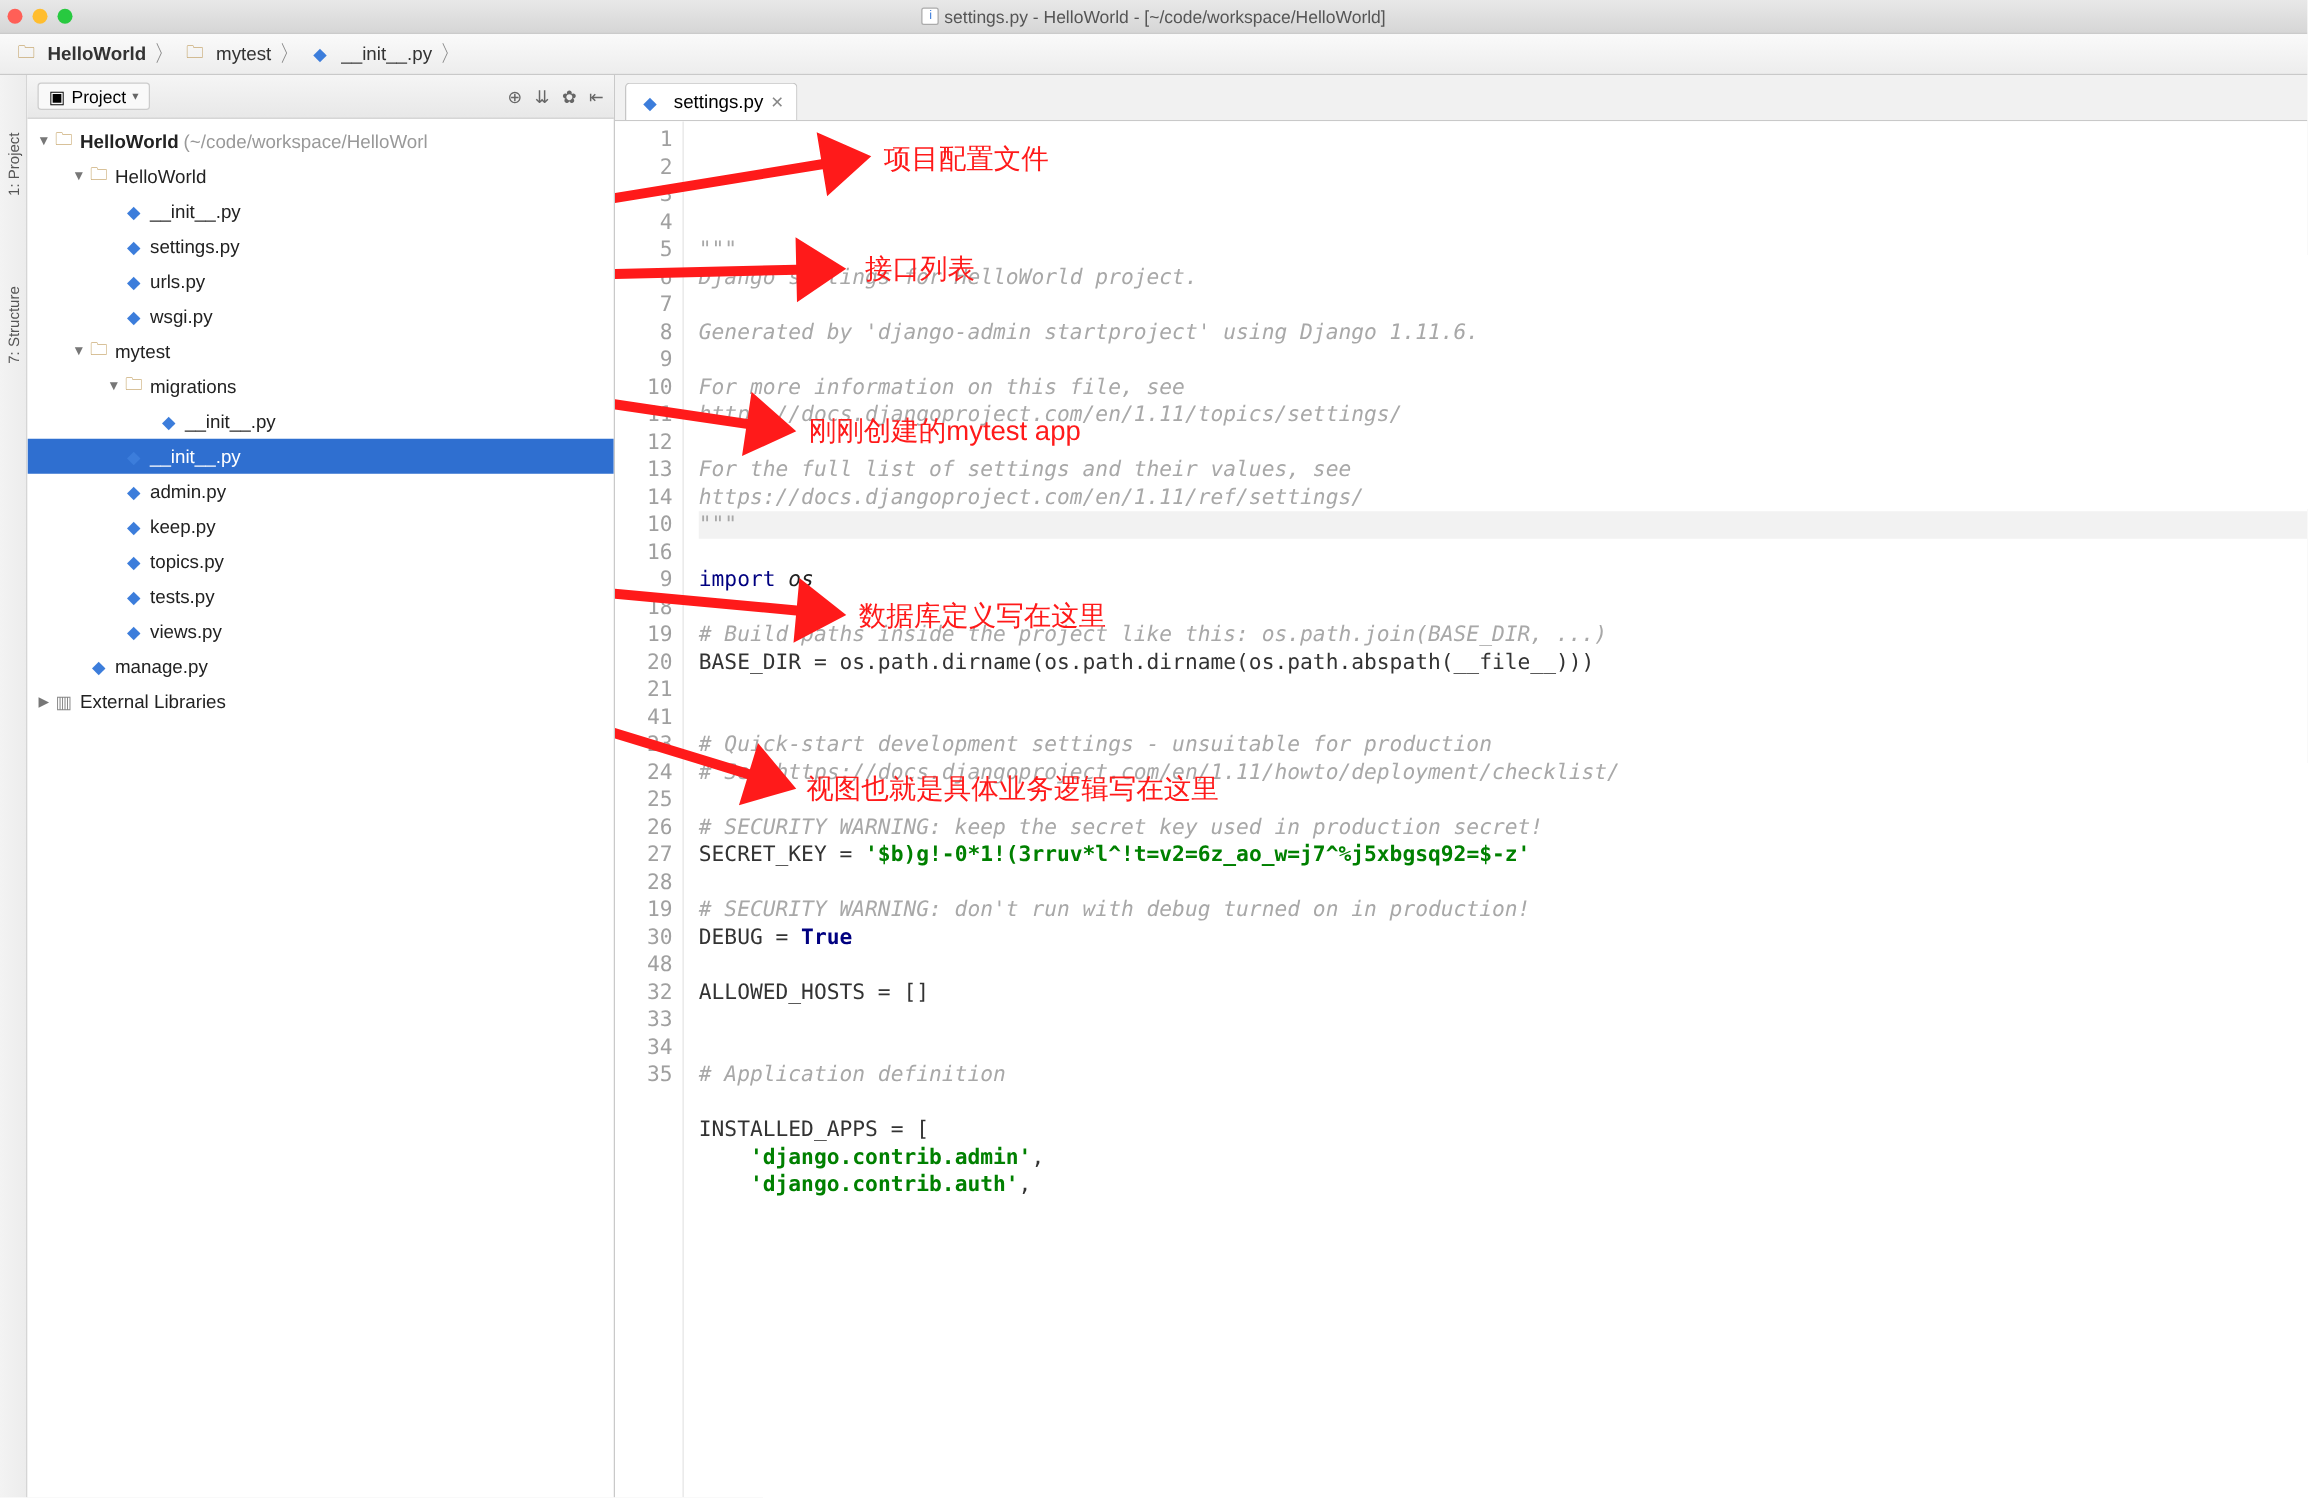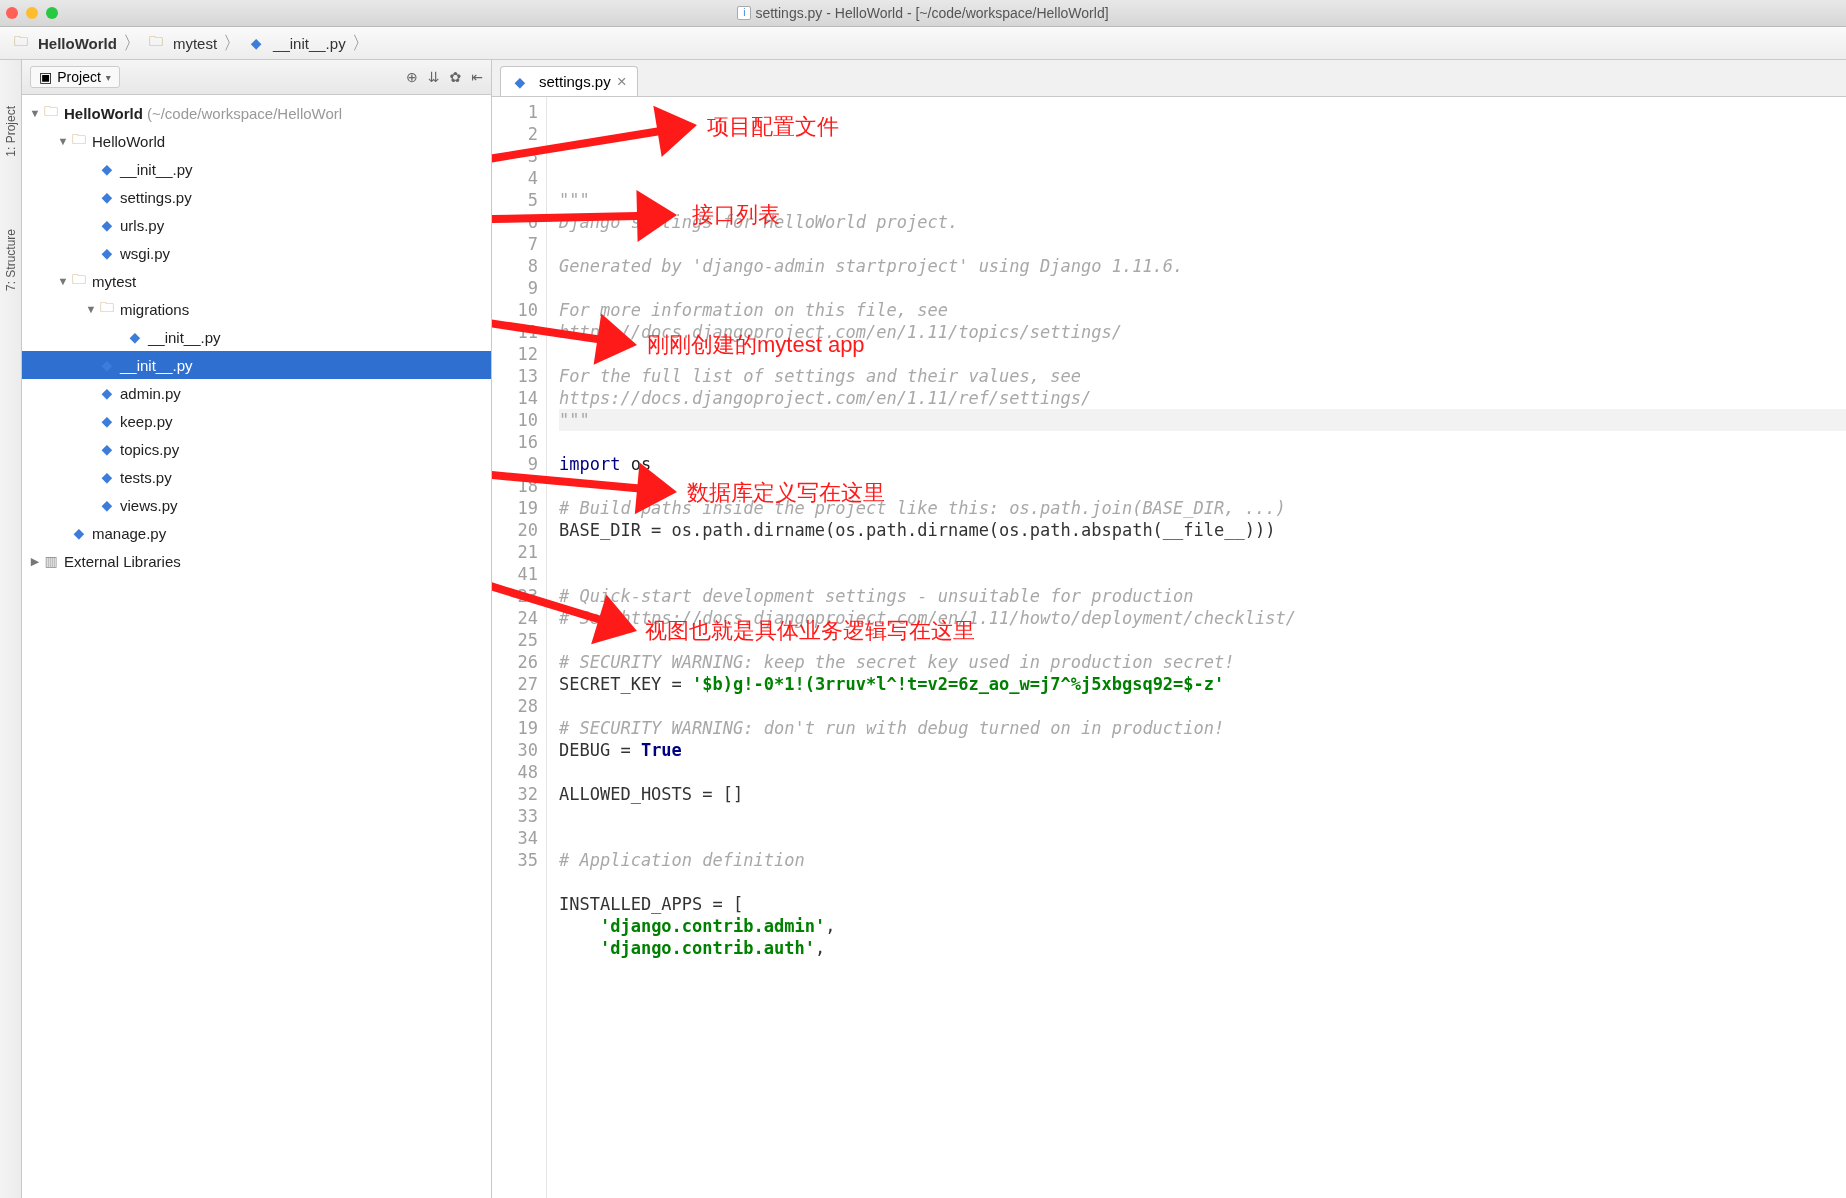--- a/index.html
+++ b/index.html
@@ -55,21 +55,21 @@
 
 .editor-body { flex: 1; display: flex; font-family: Menlo, Consolas, monospace; font-size: 17px; line-height: 22px; background: #fff; overflow: hidden; }
 .gutter { width: 55px; text-align: right; padding: 4px 8px 0 0; color: #a0a0a0; border-right: 1px solid #e5e5e5; user-select: none; }
 .gutter div { height: 22px; }
 .code { flex: 1; padding: 4px 0 0 12px; white-space: pre; color: #333; position: relative; }
 .code-line { height: 22px; }
 .c-comment { color: #a8a8a8; font-style: italic; }
 .c-kw { font-weight: normal; color: #000080; }
 .c-str { color: #008000; font-weight: bold; }
 .c-true { color: #000080; font-weight: bold; }
-.c-ident { color: #222; }
+.c-ident { color: #222; font-style: italic; }
 .line-hl { background: #f2f2f2; }
 
 
 .anno-layer { position: absolute; left: 0; top: 0; right: 0; bottom: 0; pointer-events: none; }
 .anno-label { position: absolute; font-size: 22px; color: #ff1a1a; font-weight: normal; font-family: "PingFang SC","Hiragino Sans GB",sans-serif; white-space: nowrap; }
 .arrow-svg { position: absolute; overflow: visible; }
 .arrow-svg polygon { fill: #ff1a1a; }
 
 .small-icon { display:inline-block; width:14px; height:14px; border:1px solid #aaa; border-radius:2px; background:#fff; font-size:10px; line-height:12px; text-align:center; color:#3c7ddb; }
 </style>

